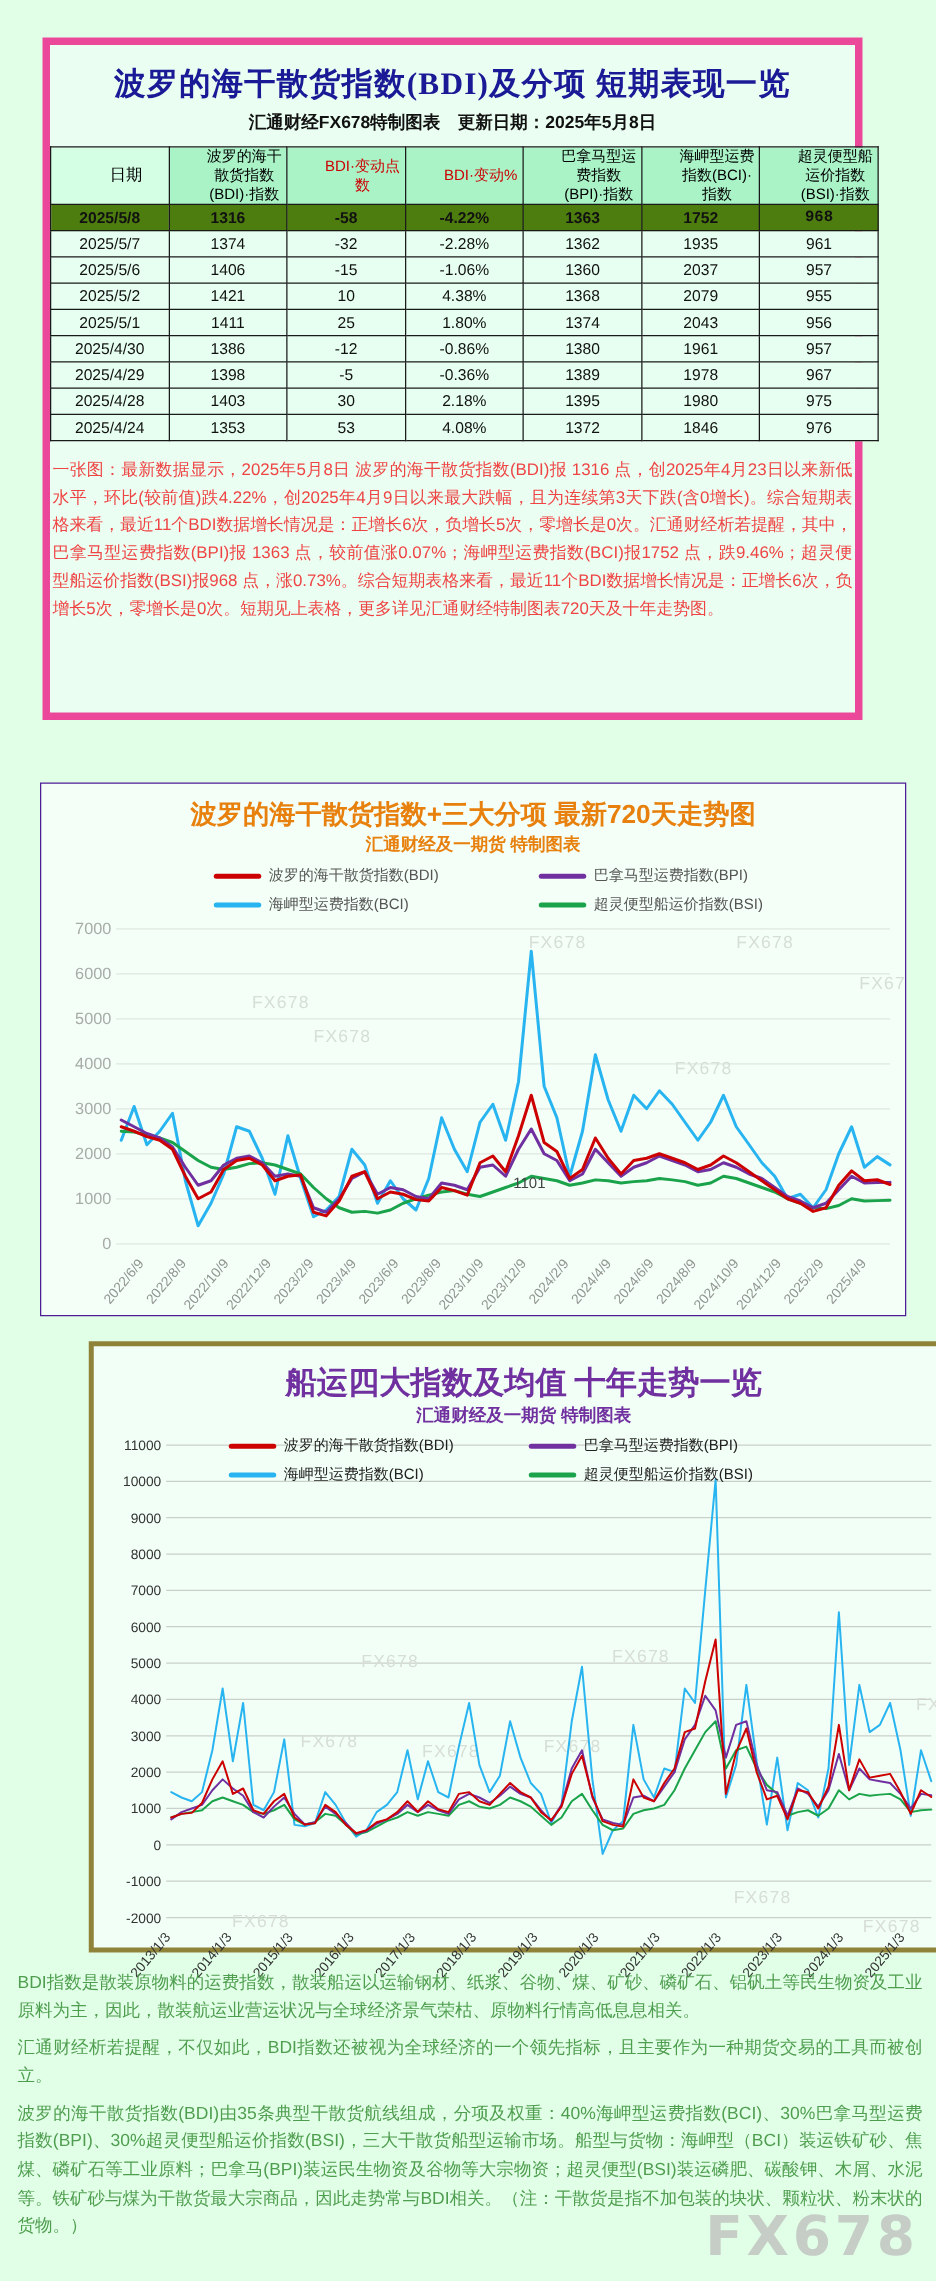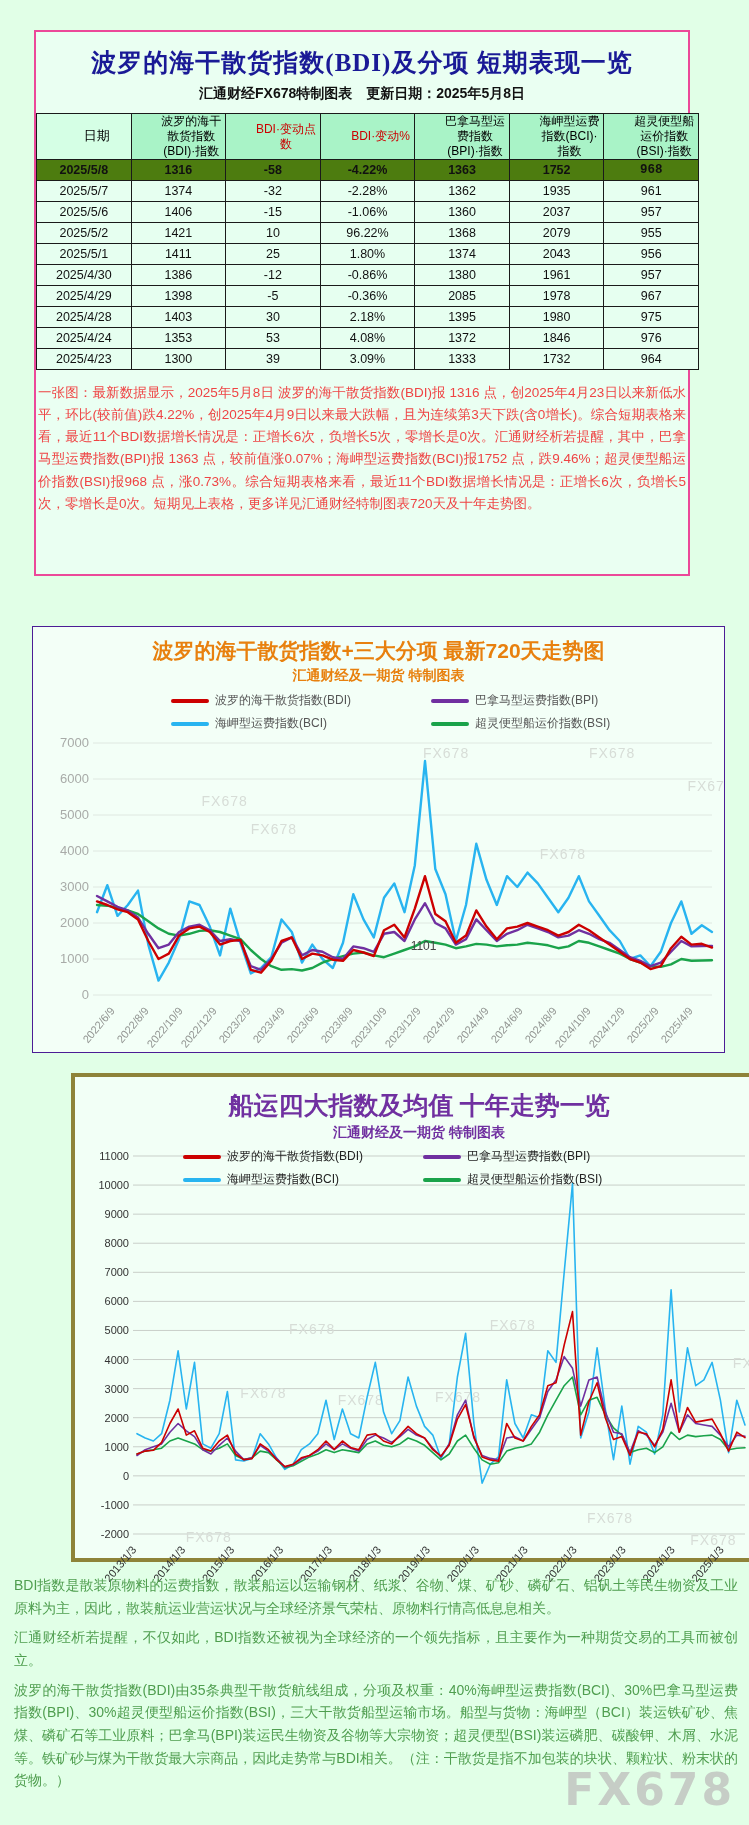--- a/index.html
+++ b/index.html
@@ -1,21 +1,21 @@
 <!DOCTYPE html>
 <html><head>
 <meta charset="utf-8">
 <style>
   html,body{margin:0;padding:0;}
   body{font-family:"Liberation Sans","DejaVu Sans",sans-serif;}
   .page{position:relative;width:749px;height:1825px;background:#e1ffe7;overflow:hidden;}
 
   
   .top-box{position:absolute;left:34px;top:30px;width:656px;height:546px;
-    background:#eafff2;border:2px solid #ec4899;box-sizing:border-box;}
+    background:#eafff2;border:6px solid #ec4899;box-sizing:border-box;}
   .top-title{margin:14px 8px 2px;text-align:center;font-family:"Liberation Serif","DejaVu Serif",serif;
     font-size:25px;font-weight:bold;color:#1a1a96;letter-spacing:1px;}
   .top-subtitle{text-align:center;font-size:14px;font-weight:bold;color:#111;margin:6px 0 10px;}
   table.short{border-collapse:collapse;margin:0 auto;table-layout:fixed;width:663px;font-size:12.5px;}
   table.short th,table.short td{border:1px solid #1a1a1a;text-align:center;padding:0 2px;box-sizing:border-box;}
   table.short th{height:40px;font-size:12px;font-weight:normal;background:#a9f3c7;line-height:1.25;padding-left:28px;}
   table.short th.first{background:#d5ffe5;font-size:13px;}
   table.short th.red{color:#cc0000;}
   table.short td{height:21px;background:#e6fff0;color:#111;}
   table.short tr.hl td{background:#4d7c0f;font-weight:bold;}
@@ -94,21 +94,21 @@
             <td>-15</td>
             <td>-1.06%</td>
             <td>1360</td>
             <td>2037</td>
             <td>957</td>
           </tr>
           <tr>
             <td>2025/5/2</td>
             <td>1421</td>
             <td>10</td>
-            <td>96.22%</td>
+            <td>4.38%</td>
             <td>1368</td>
             <td>2079</td>
             <td>955</td>
           </tr>
           <tr>
             <td>2025/5/1</td>
             <td>1411</td>
             <td>25</td>
             <td>1.80%</td>
             <td>1374</td>
@@ -122,50 +122,41 @@
             <td>-0.86%</td>
             <td>1380</td>
             <td>1961</td>
             <td>957</td>
           </tr>
           <tr>
             <td>2025/4/29</td>
             <td>1398</td>
             <td>-5</td>
             <td>-0.36%</td>
-            <td>2085</td>
+            <td>1389</td>
             <td>1978</td>
             <td>967</td>
           </tr>
           <tr>
             <td>2025/4/28</td>
             <td>1403</td>
             <td>30</td>
             <td>2.18%</td>
             <td>1395</td>
             <td>1980</td>
             <td>975</td>
           </tr>
           <tr>
             <td>2025/4/24</td>
             <td>1353</td>
             <td>53</td>
             <td>4.08%</td>
             <td>1372</td>
             <td>1846</td>
             <td>976</td>
-          </tr>
-          <tr>
-            <td>2025/4/23</td>
-            <td>1300</td>
-            <td>39</td>
-            <td>3.09%</td>
-            <td>1333</td>
-            <td>1732</td>
-            <td>964</td>
           </tr>
         </tbody>
     </table>
     <div class="top-paragraph">一张图：最新数据显示，2025年5月8日 波罗的海干散货指数(BDI)报 1316 点，创2025年4月23日以来新低水平，环比(较前值)跌4.22%，创2025年4月9日以来最大跌幅，且为连续第3天下跌(含0增长)。综合短期表格来看，最近11个BDI数据增长情况是：正增长6次，负增长5次，零增长是0次。汇通财经析若提醒，其中，巴拿马型运费指数(BPI)报 1363 点，较前值涨0.07%；海岬型运费指数(BCI)报1752 点，跌9.46%；超灵便型船运价指数(BSI)报968 点，涨0.73%。综合短期表格来看，最近11个BDI数据增长情况是：正增长6次，负增长5次，零增长是0次。短期见上表格，更多详见汇通财经特制图表720天及十年走势图。</div>
   </div>
 
   <div class="mid-box">
     <div class="mid-title">波罗的海干散货指数+三大分项  最新720天走势图</div>
     <div class="mid-subtitle">汇通财经及一期货 特制图表</div>
     <div class="legend" id="mid-legend">

